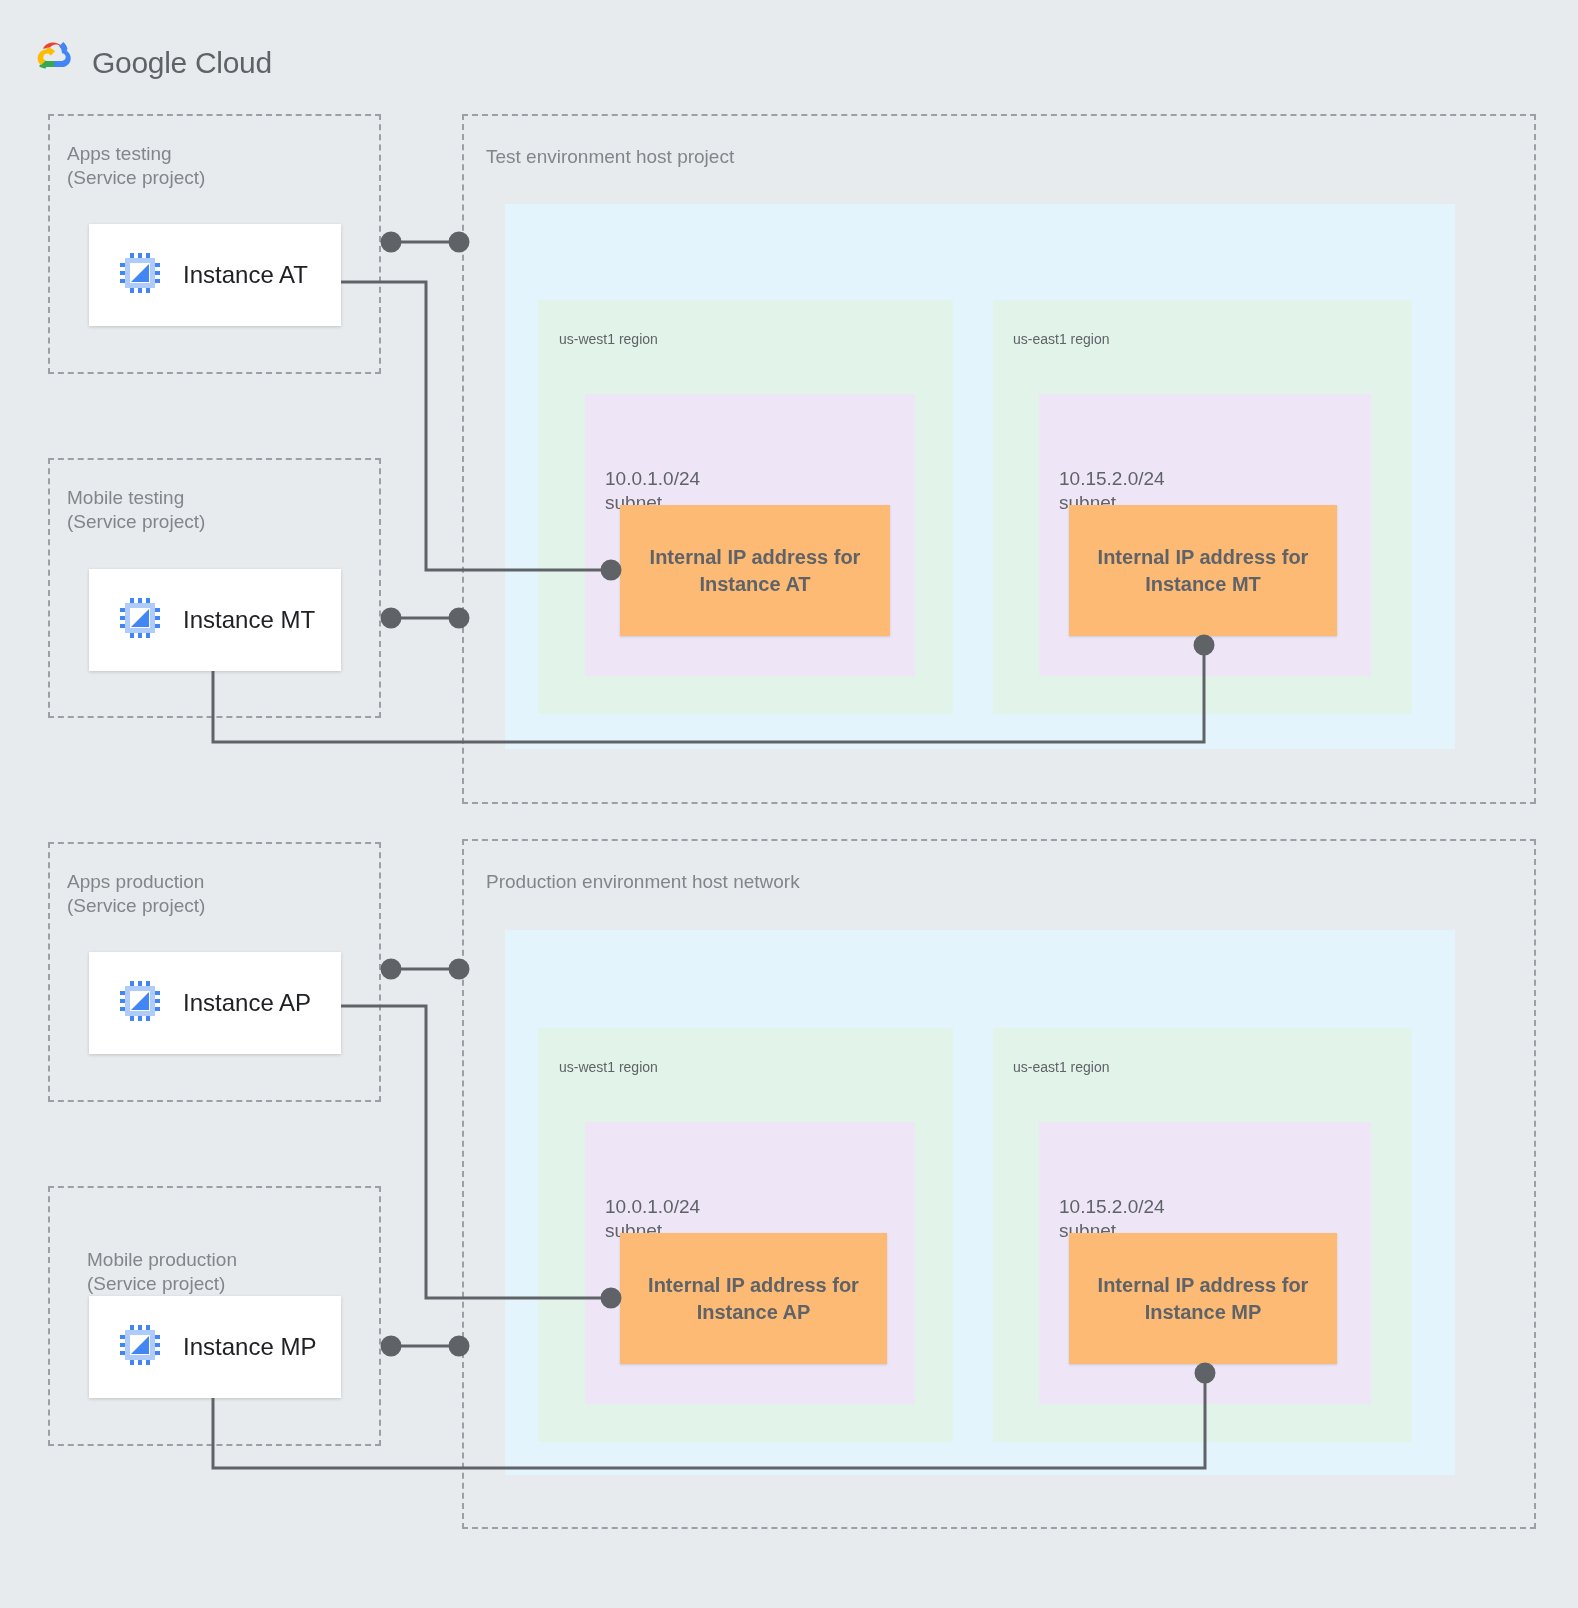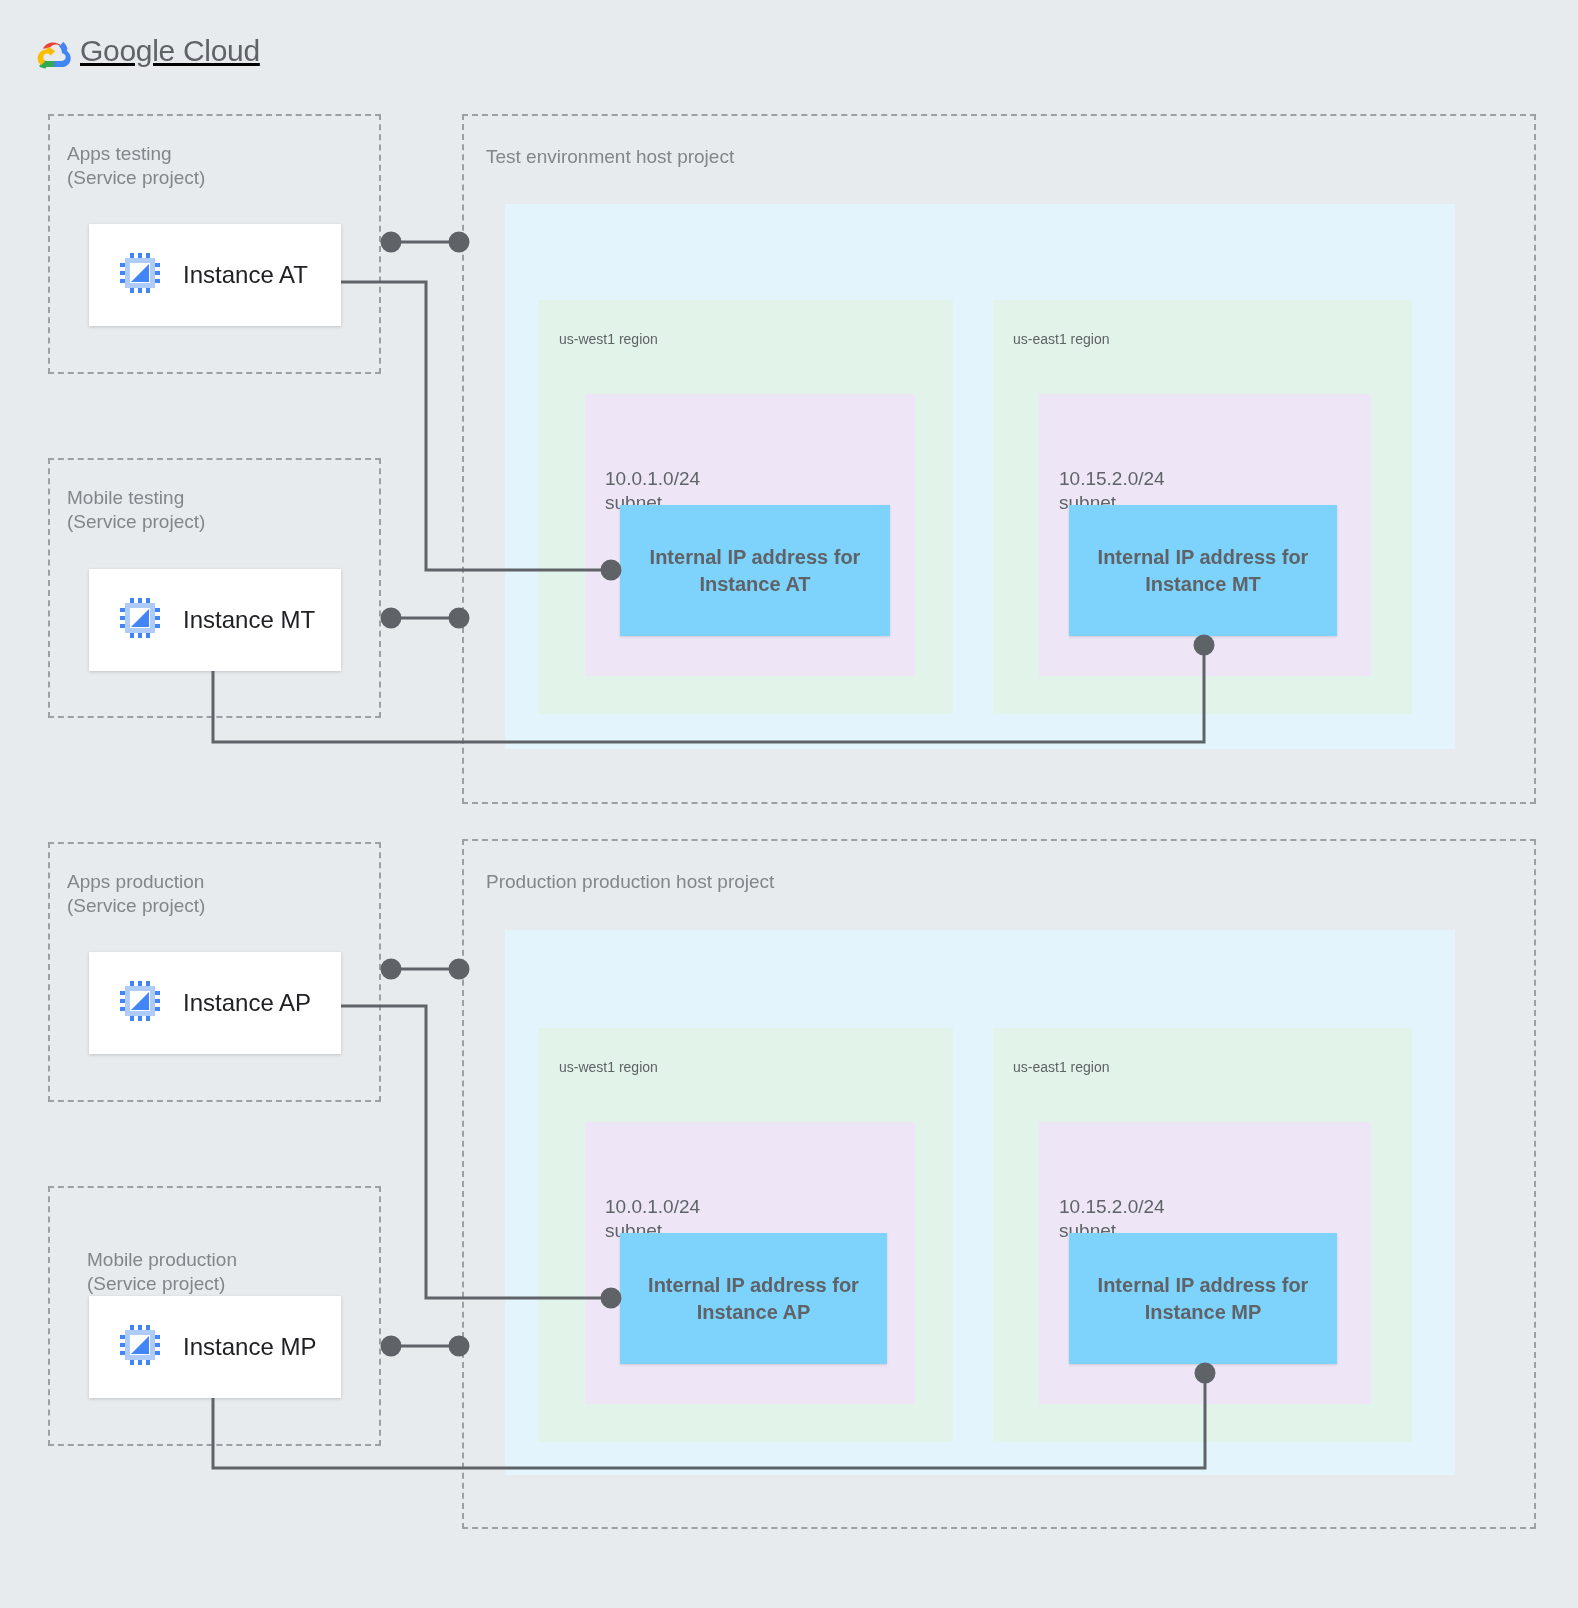--- a/index.html
+++ b/index.html
@@ -7,21 +7,21 @@
   body{
     width:1578px;height:1608px;
     background:#e8ebed;
     font-family:"Liberation Sans", sans-serif;
     position:relative;
     overflow:hidden;
   }
   .canvas{position:absolute;left:0;top:0;width:1578px;height:1608px;}
 
   
-  .logo{position:absolute;left:32px;top:34px;display:flex;align-items:flex-start;gap:2px;text-decoration:underline;}
+  .logo{position:absolute;left:32px;top:34px;display:flex;align-items:flex-end;gap:14px;}
   .logo-mark{width:46px;height:46px;position:relative;}
   .logo-text{font-size:30px;color:#5f6368;letter-spacing:-0.3px;white-space:nowrap;}
 
   
   .proj{
     position:absolute;
     border:2px dashed #9aa0a6;
     box-sizing:border-box;
   }
   .proj-label{
@@ -73,21 +73,21 @@
     background:#eee6f6;
     box-sizing:border-box;
   }
   .subnet-label{
     position:absolute;font-size:19px;color:#5f6368;line-height:1.28;white-space:pre-line;margin-top:44px;
   }
 
   
   .ipcard{
     position:absolute;
-    background:#7dd3fc;
+    background:#fdba74;
     box-shadow:0 1px 2px rgba(60,64,67,.18);
     display:flex;align-items:center;justify-content:center;
     text-align:center;
     box-sizing:border-box;
   }
   .ipcard span{
     font-size:20px;font-weight:bold;color:#5f6368;line-height:1.35;white-space:pre-line;
   }
 
   
@@ -241,21 +241,21 @@
         </g>
         <rect x="6" y="6" width="30" height="30" fill="#aecbfa"></rect>
         <rect x="11" y="11" width="20" height="20" fill="#ffffff"></rect>
         <path d="M12 30 L30 12 L30 30 Z" fill="#4285f4"></path>
       </svg>
     </span>
     <span class="inst-label">Instance MP</span>
   </div>
 
   <div class="proj" style="left:462px;top:839px;width:1074px;height:690px;"></div>
-  <div class="proj-label" style="left:486px;top:870px;">Production production host project</div>
+  <div class="proj-label" style="left:486px;top:870px;">Production environment host network</div>
 
   <div class="vpc" style="left:505px;top:930px;width:950px;height:545px;"></div>
 
   <div class="region" style="left:538px;top:1028px;width:415px;height:414px;"></div>
   <div class="region-label" style="left:559px;top:1059px;">us-west1 region</div>
   <div class="subnet" style="left:585px;top:1122px;width:330px;height:282px;"></div>
   <div class="subnet-label" style="left:605px;top:1151px;">10.0.1.0/24
 subnet</div>
   <div class="ipcard" style="left:620px;top:1233px;width:267px;height:131px;">
     <span>Internal IP address for

